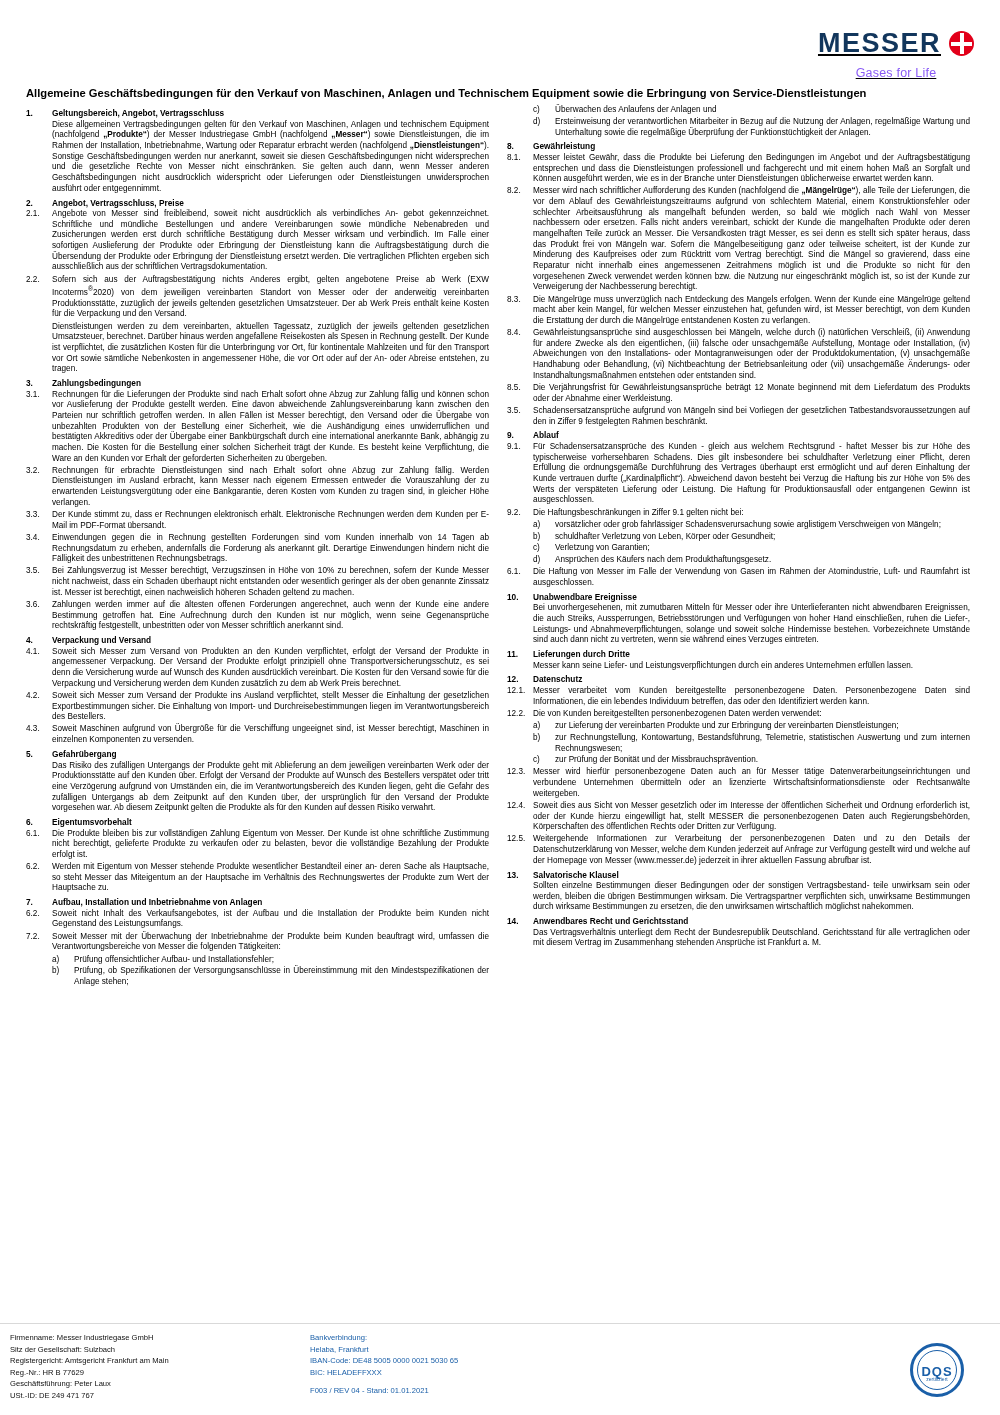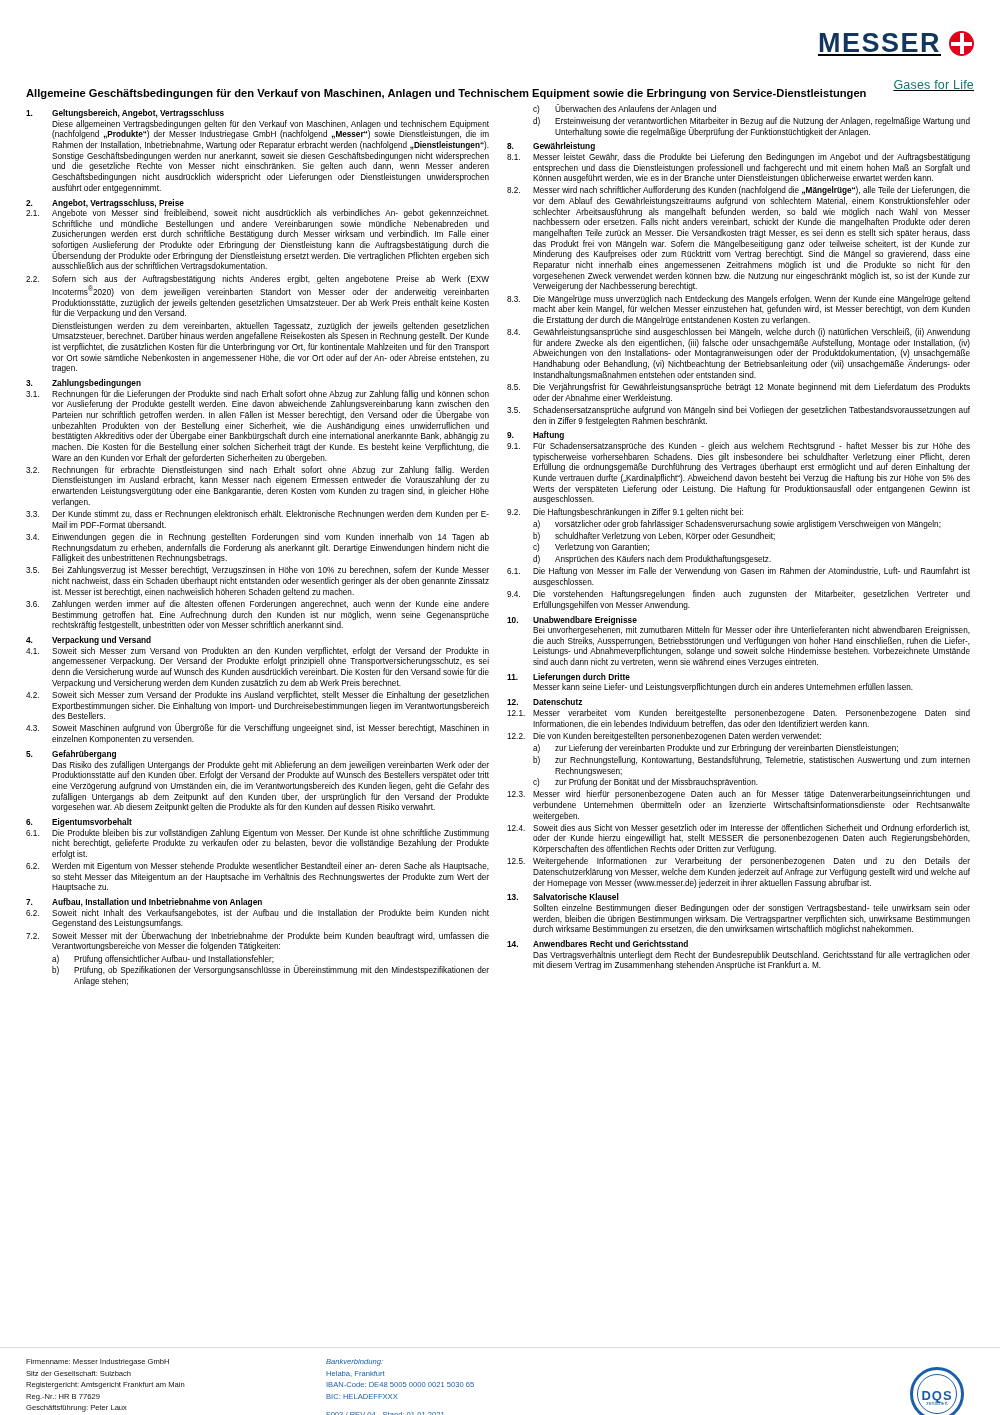--- a/index.html
+++ b/index.html
@@ -30,21 +30,21 @@
     position:absolute; inset:0; border-radius:50%;
     background:#e2001a;
   }
   .logo-mark .cross-v {
     position:absolute; left:10.5px; top:2px; width:4px; height:21px; background:#fff;
   }
   .logo-mark .cross-h {
     position:absolute; top:10.5px; left:2px; height:4px; width:21px; background:#fff;
   }
   .logo-tag {
-    font-size:12.5px; color:#0f766e; margin-top:19px; letter-spacing:.2px;
+    font-size:12.5px; color:#8b5cf6; margin-top:7px; letter-spacing:.2px;text-align:center;
   }
 
   
   .doc-title {
     font-family:"Liberation Sans", sans-serif;
     font-weight:bold;
     font-size:11.2px;
     padding:0 26px;
     margin-bottom:5px;
     line-height:1.25;
@@ -97,32 +97,32 @@
   }
   .sub .num { width:22px; flex:0 0 22px; }
   .sub .txt { flex:1; }
 
   b, .b { font-weight:bold; }
 
   
   .footer {
     position:absolute;
     left:0; right:0; bottom:0;
-    height:68px;
+    height:92px;
     border-top:1px solid #d9d9d9;
-    padding:8px 26px 0 26px;
+    padding:8px 26px 0 10px;
     font-family:"Liberation Sans", sans-serif;
     font-size:7.6px;
     line-height:1.52;
     color:#111;
   }
   .footer-inner { display:flex; position:relative; }
   .f-col1 { width:300px; }
   .f-col2 { width:330px; }
-  .f-bank-head { color:#1a5fa8;font-style:italic; }
+  .f-bank-head { color:#1a5fa8; }
   .f-blue { color:#1a5fa8; }
   .f-rev { margin-top:7px; color:#1a5fa8; }
 
   .dqs {
     position:absolute; right:10px; bottom:4px;
     width:54px; height:54px;
   }
   .dqs .ring {
     position:absolute; inset:0; border:3px solid #1a5fa8; border-radius:50%;
   }
@@ -302,21 +302,21 @@
         <div class="clause">
           <div class="num">8.5.</div>
           <div class="txt">Die Verjährungsfrist für Gewährleistungsansprüche beträgt 12 Monate beginnend mit dem Lieferdatum des Produkts oder der Abnahme einer Werkleistung.</div>
         </div>
         <div class="clause">
           <div class="num">3.5.</div>
           <div class="txt">Schadensersatzansprüche aufgrund von Mängeln sind bei Vorliegen der gesetzlichen Tatbestandsvoraussetzungen auf den in Ziffer 9 festgelegten Rahmen beschränkt.</div>
         </div>
         <div class="sec-head">
           <div class="num">9.</div>
-          <div class="txt">Haftung</div>
+          <div class="txt">Ablauf</div>
         </div>
         <div class="clause">
           <div class="num">9.1.</div>
           <div class="txt">Für Schadensersatzansprüche des Kunden - gleich aus welchem Rechtsgrund - haftet Messer bis zur Höhe des typischerweise vorhersehbaren Schadens. Dies gilt insbesondere bei schuldhafter Verletzung einer Pflicht, deren Erfüllung die ordnungsgemäße Durchführung des Vertrages überhaupt erst ermöglicht und auf deren Einhaltung der Kunde vertrauen durfte („Kardinalpflicht“). Abweichend davon besteht bei Verzug die Haftung bis zur Höhe von 5% des Werts der verspäteten Lieferung oder Leistung. Die Haftung für Produktionsausfall oder entgangenen Gewinn ist ausgeschlossen.</div>
         </div>
         <div class="clause">
           <div class="num">9.2.</div>
           <div class="txt">Die Haftungsbeschränkungen in Ziffer 9.1 gelten nicht bei:</div>
         </div>
         <div class="sub">
@@ -331,24 +331,20 @@
           <div class="num">c)</div>
           <div class="txt">Verletzung von Garantien;</div>
         </div>
         <div class="sub">
           <div class="num">d)</div>
           <div class="txt">Ansprüchen des Käufers nach dem Produkthaftungsgesetz.</div>
         </div>
         <div class="clause">
           <div class="num">6.1.</div>
           <div class="txt">Die Haftung von Messer im Falle der Verwendung von Gasen im Rahmen der Atomindustrie, Luft- und Raumfahrt ist ausgeschlossen.</div>
-        </div>
-        <div class="clause">
-          <div class="num">9.4.</div>
-          <div class="txt">Die vorstehenden Haftungsregelungen finden auch zugunsten der Mitarbeiter, gesetzlichen Vertreter und Erfüllungsgehilfen von Messer Anwendung.</div>
         </div>
         <div class="sec-head">
           <div class="num">10.</div>
           <div class="txt">Unabwendbare Ereignisse</div>
         </div>
         <div class="clause plain">
           <div class="txt">Bei unvorhergesehenen, mit zumutbaren Mitteln für Messer oder ihre Unterlieferanten nicht abwendbaren Ereignissen, die auch Streiks, Aussperrungen, Betriebsstörungen und Verfügungen von hoher Hand einschließen, ruhen die Liefer-, Leistungs- und Abnahmeverpflichtungen, solange und soweit solche Hindernisse bestehen. Vorbezeichnete Umstände sind auch dann nicht zu vertreten, wenn sie während eines Verzuges eintreten.</div>
         </div>
         <div class="sec-head">
           <div class="num">11.</div>

